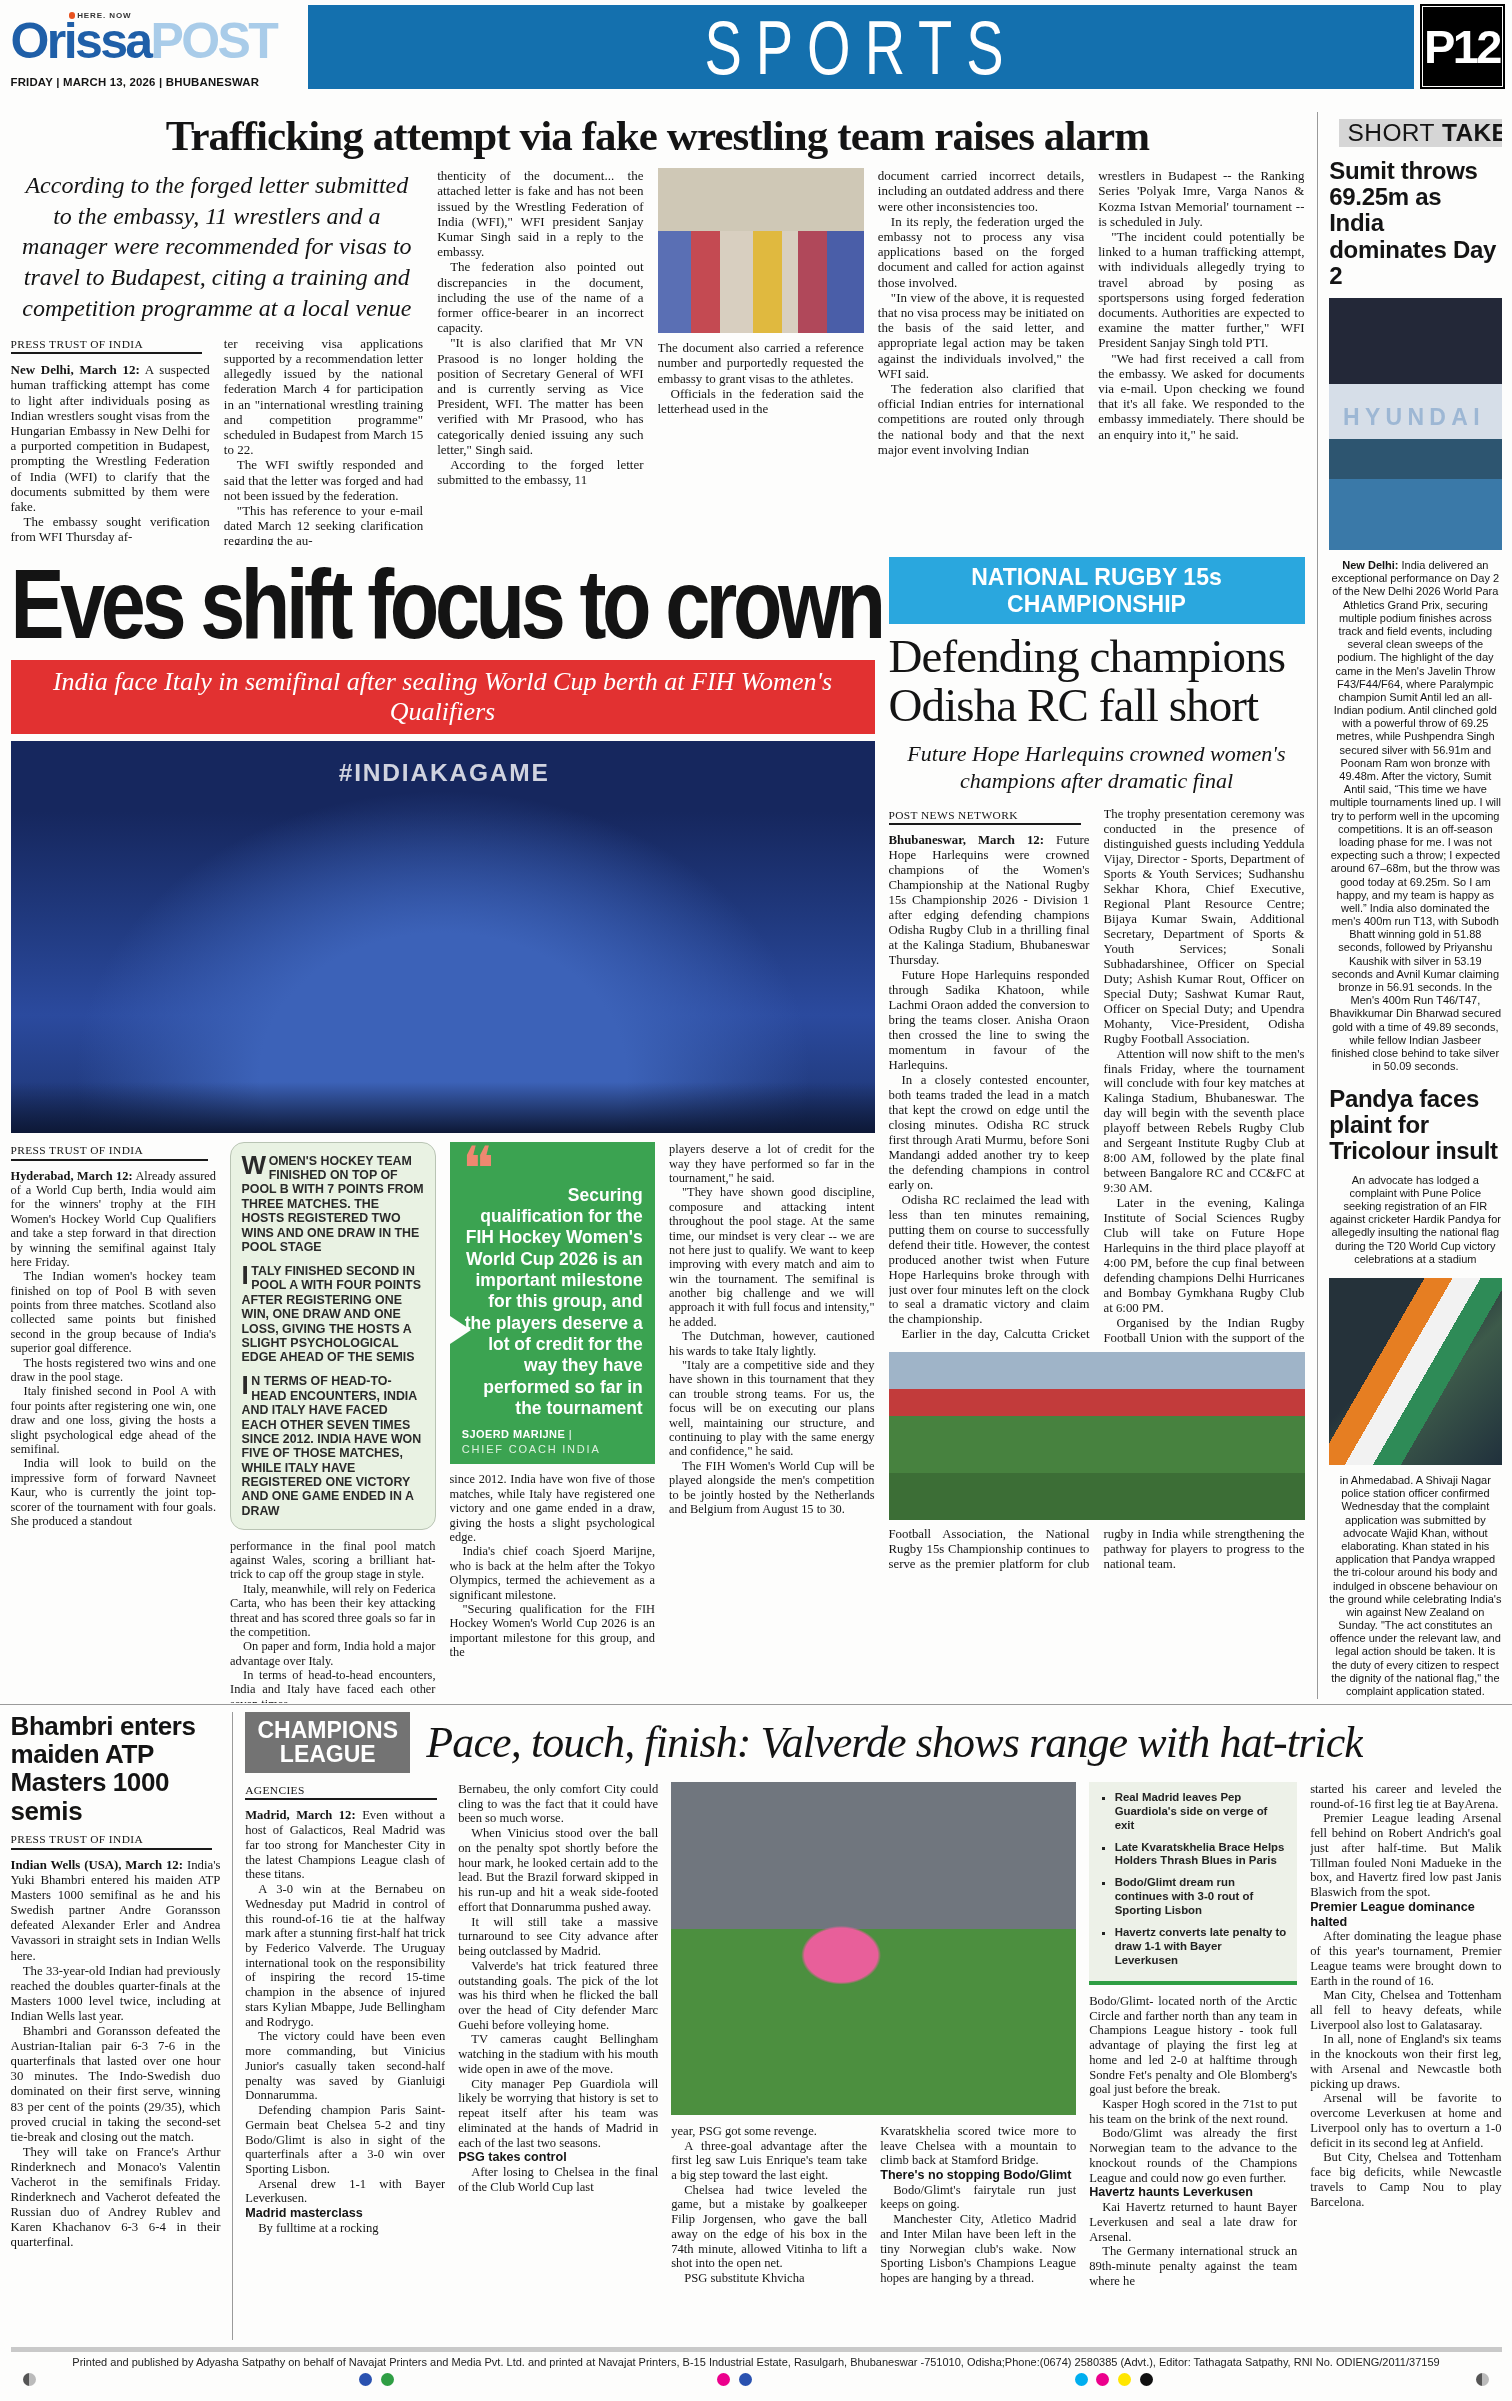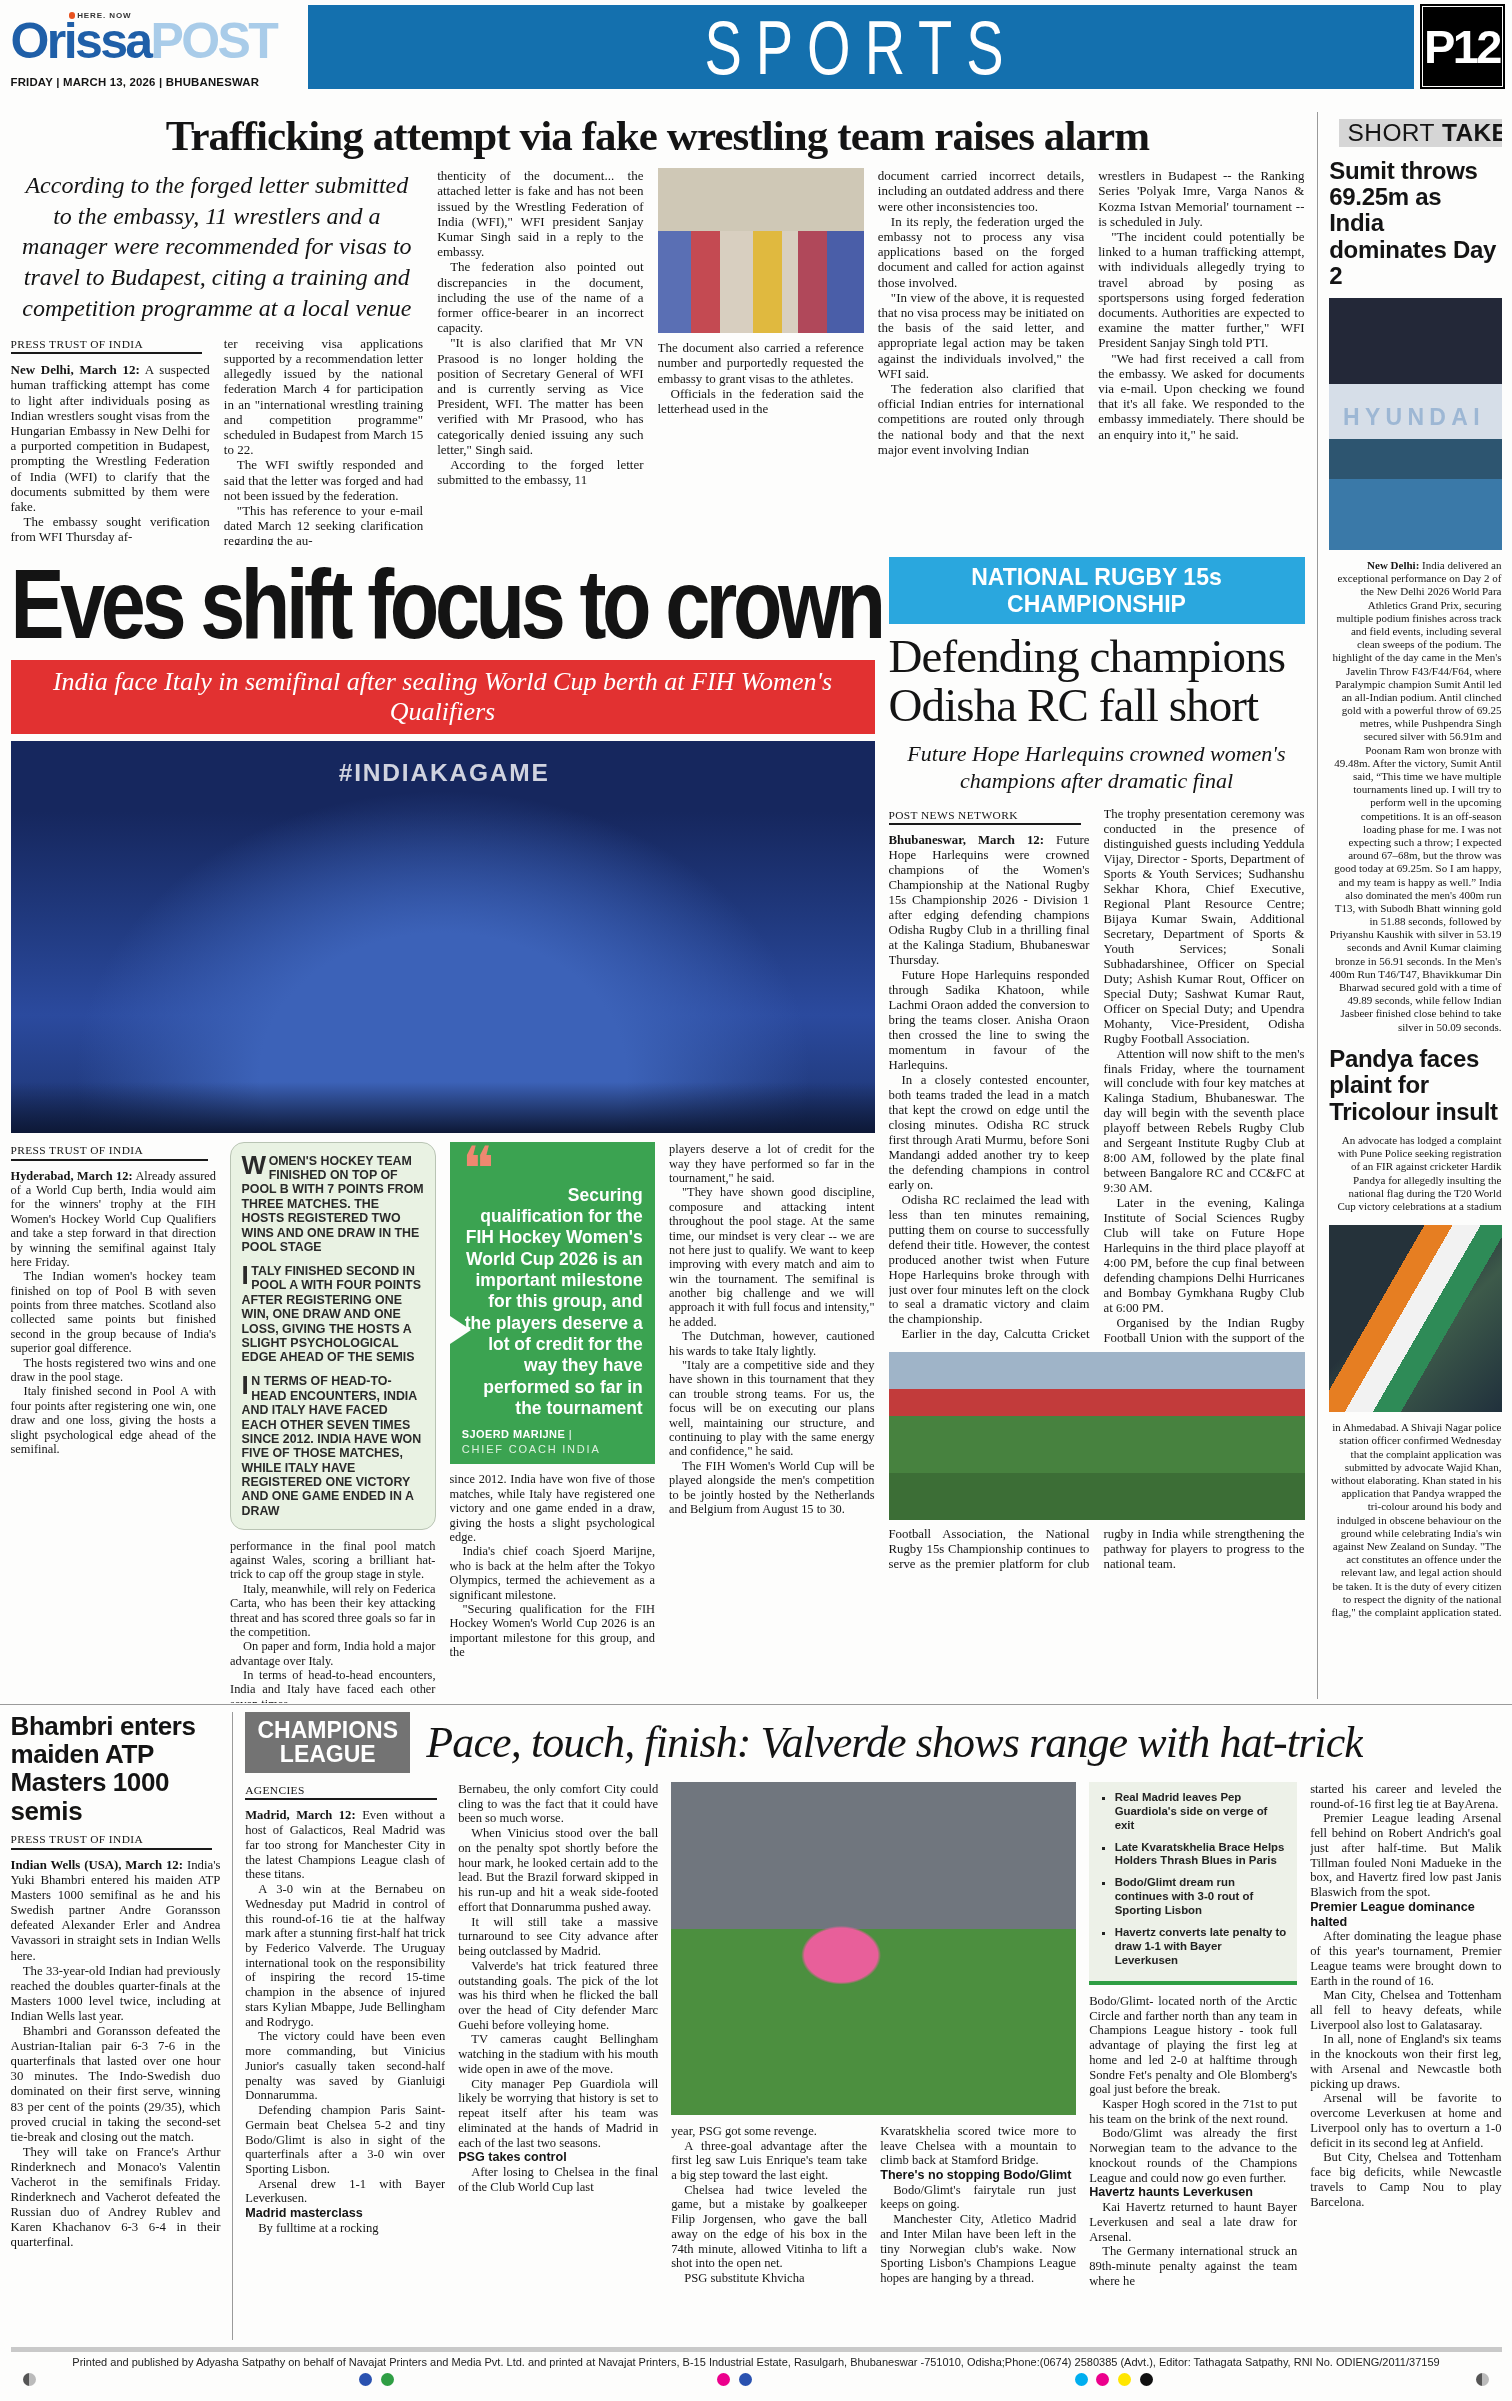--- a/index.html
+++ b/index.html
@@ -78,21 +78,21 @@
     background:linear-gradient(180deg,#9fb4c8 0 22%,#c23b3b 22% 38%,#47823f 38% 72%,#3c6e36 72% 100%);}
   .rugby-cont{column-count:2;column-gap:14px;font-size:12.8px;text-align:justify;line-height:1.17;height:110px;overflow:hidden;}
   
   .sidebar{flex:1;border-left:0.9px solid #9a9a9a;padding-left:11.4px;overflow:hidden;min-width:0;}
   .st-header{display:flex;align-items:flex-end;height:35px;margin-bottom:10.5px;}
   .st-red{width:9.6px;background:#d92b2b;flex:none;}
   .st-bar{flex:1;background:#d6d6d6;display:flex;align-items:center;padding-left:8.8px;
     font-family:"Liberation Sans",sans-serif;font-size:24.5px;letter-spacing:0.4px;gap:7px;}
   .st-bar b{font-weight:bold;}
   .sidebar h3{font-family:"Liberation Sans",sans-serif;font-weight:bold;font-size:24px;line-height:1.1;margin:1.8px 0 8.8px;letter-spacing:-0.3px;}
-  .st-body{font-family:Liberation Serif, serif;font-size:11px;line-height:1.2;margin:0 0 12.3px;text-align:right;}
+  .st-body{font-family:Liberation Sans, sans-serif;font-size:11px;line-height:1.2;margin:0 0 12.3px;text-align:center;}
   .photo.javelin{height:252px;margin:0 0 8.8px;position:relative;
     background:linear-gradient(180deg,#232838 0 34%,#d6dee8 34% 56%,#2d5570 56% 72%,#3a79a8 72% 100%);}
   .javelin-board{position:absolute;top:42%;left:8%;color:#9db7d4;font-family:"Liberation Sans",sans-serif;
     font-weight:bold;font-size:23px;letter-spacing:5.3px;}
   .photo.pandya{height:187px;margin:0 0 8.8px;
     background:linear-gradient(120deg,rgba(0,0,0,0) 34%,#e67e22 34% 44%,#f2f2f2 44% 54%,#2e8b57 54% 64%,rgba(0,0,0,0) 64%),
     linear-gradient(135deg,#25323a 0 40%,#3d5a4a 60%,#20303c 100%);}
   
   .sectionB{display:flex;gap:12.3px;padding:7px 10.5px 0;height:636px;box-sizing:border-box;border-top:0.9px solid #9a9a9a;margin-top:5.3px;}
   .bhambri{width:210px;flex:none;border-right:0.9px solid #9a9a9a;padding-right:11.4px;overflow:hidden;}
@@ -203,20 +203,21 @@
             <div class="hockey-strip"></div>
           </div>
           <div class="eves-body">
             <div class="ncol">
               <div class="byline">PRESS TRUST OF INDIA</div>
               <div>
                   <p><b>Hyderabad, March 12:</b> Already assured of a World Cup berth, India would aim for the winners' trophy at the FIH Women's Hockey World Cup Qualifiers and take a step forward in that direction by winning the semifinal against Italy here Friday.</p>
                   <p>The Indian women's hockey team finished on top of Pool B with seven points from three matches. Scotland also collected same points but finished second in the group because of India's superior goal difference.</p>
                   <p>The hosts registered two wins and one draw in the pool stage.</p>
                   <p>Italy finished second in Pool A with four points after registering one win, one draw and one loss, giving the hosts a slight psychological edge ahead of the semifinal.</p>
+                  <p>India will look to build on the impressive form of forward Navneet Kaur, who is currently the joint top-scorer of the tournament with four goals. She produced a standout</p>
                 </div>
             </div>
             <div class="ncol">
               <div class="infobox">
                   <p>WOMEN'S HOCKEY TEAM FINISHED ON TOP OF POOL B WITH 7 POINTS FROM THREE MATCHES. THE HOSTS REGISTERED TWO WINS AND ONE DRAW IN THE POOL STAGE</p>
                   <p>ITALY FINISHED SECOND IN POOL A WITH FOUR POINTS AFTER REGISTERING ONE WIN, ONE DRAW AND ONE LOSS, GIVING THE HOSTS A SLIGHT PSYCHOLOGICAL EDGE AHEAD OF THE SEMIS</p>
                   <p>IN TERMS OF HEAD-TO-HEAD ENCOUNTERS, INDIA AND ITALY HAVE FACED EACH OTHER SEVEN TIMES SINCE 2012. INDIA HAVE WON FIVE OF THOSE MATCHES, WHILE ITALY HAVE REGISTERED ONE VICTORY AND ONE GAME ENDED IN A DRAW</p>
                 </div>
               <div>
                   <p>performance in the final pool match against Wales, scoring a brilliant hat-trick to cap off the group stage in style.</p>

